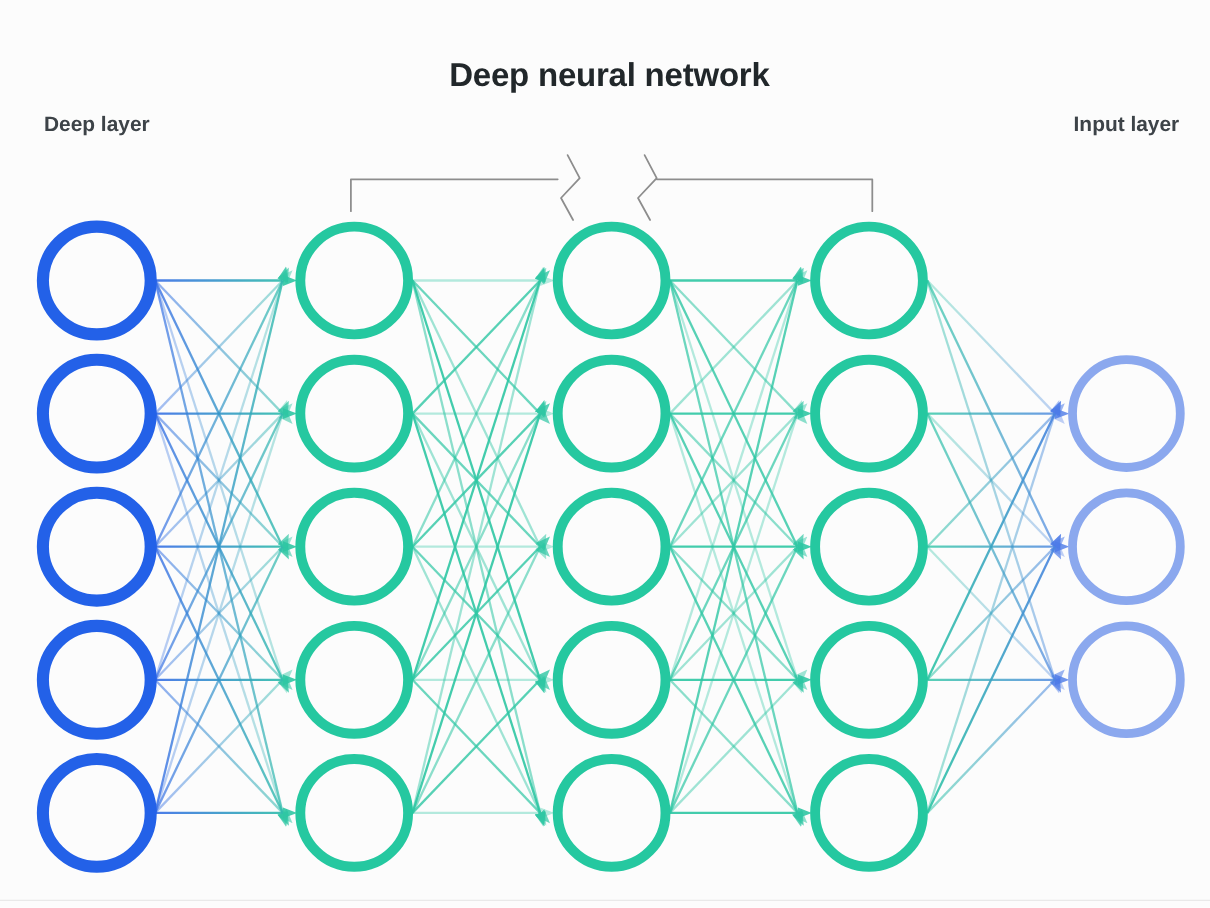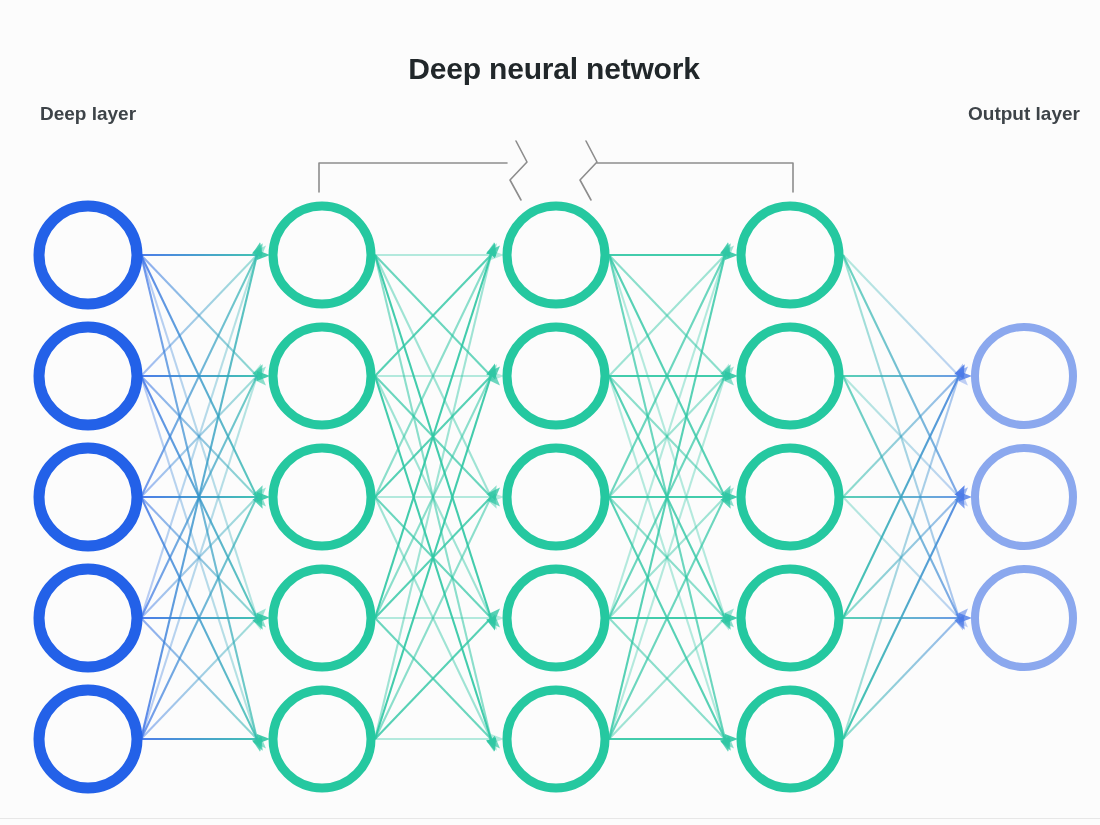--- a/index.html
+++ b/index.html
@@ -53,21 +53,21 @@
     height: 1px;
     background: #e7e7e7;
   }
 </style>
 </head>
 <body>
 
 <div class="stage">
   <h1 class="title">Deep neural network</h1>
   <div class="layer-label label-input">Deep layer</div>
-  <div class="layer-label label-output">Output layer</div>
+  <div class="layer-label label-output">Input layer</div>
   <svg id="network-svg" width="1100" height="825" viewBox="0 0 1100 825" xmlns="http://www.w3.org/2000/svg">
       <defs>
         <linearGradient id="grad-in" gradientUnits="userSpaceOnUse" x1="140" y1="0" x2="272" y2="0">
           <stop offset="0" stop-color="#3a6ee8"></stop>
           <stop offset="1" stop-color="#2fc7a4"></stop>
         </linearGradient>
         <linearGradient id="grad-out" gradientUnits="userSpaceOnUse" x1="842" y1="0" x2="974" y2="0">
           <stop offset="0" stop-color="#2fc7a4"></stop>
           <stop offset="1" stop-color="#4d7be8"></stop>
         </linearGradient>

